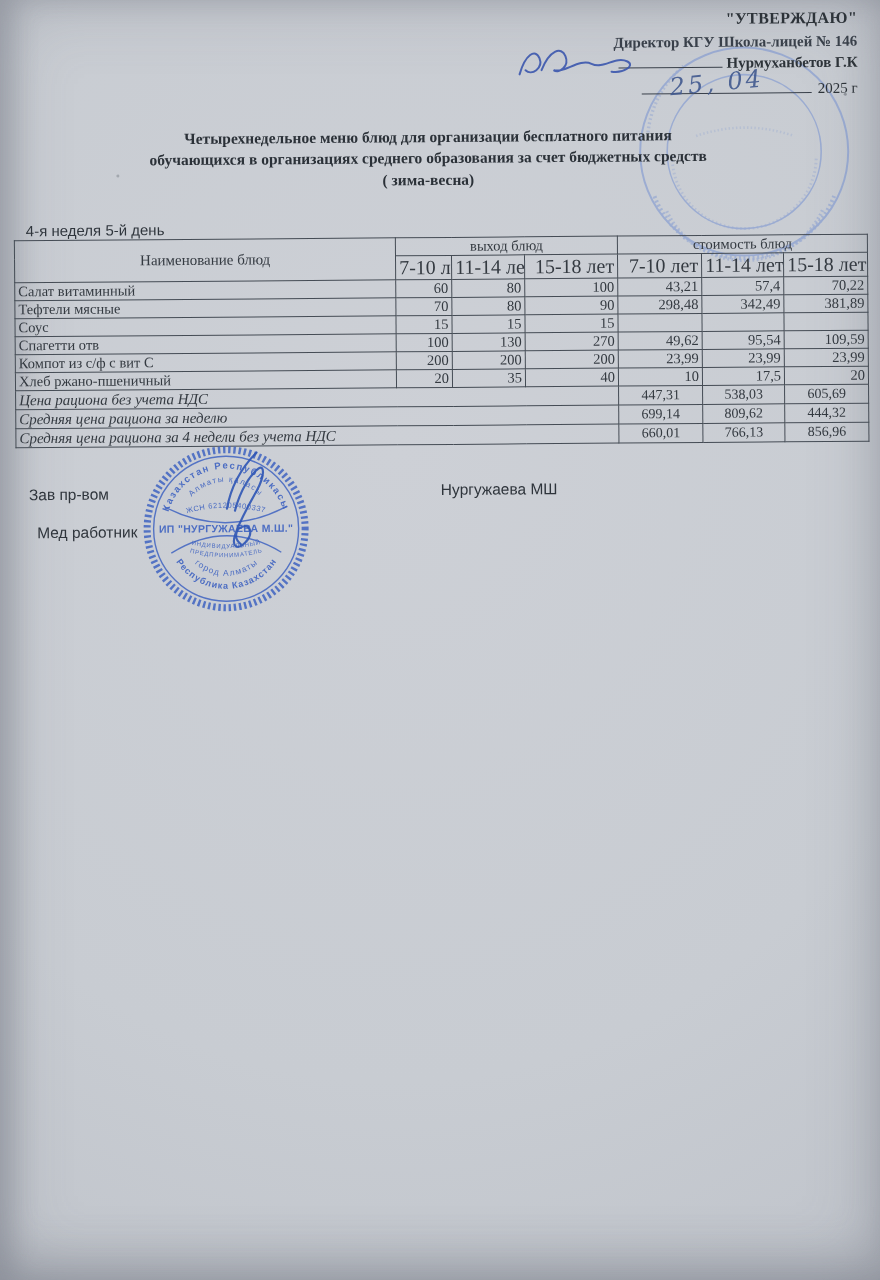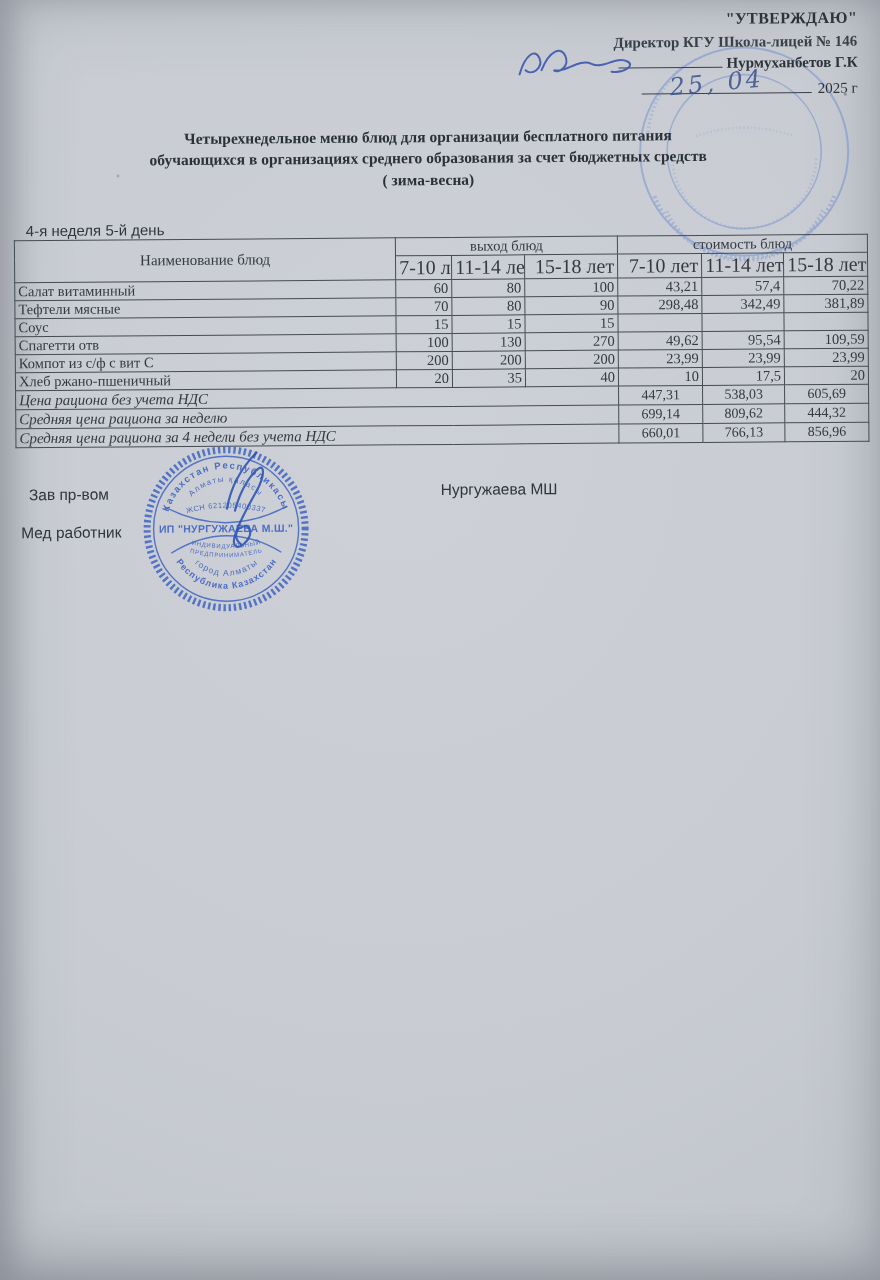--- a/index.html
+++ b/index.html
@@ -178,21 +178,21 @@
         <td class="sumlabel" colspan="4">Средняя цена рациона за 4 недели без учета НДС</td>
         <td class="sumval">660,01</td>
         <td class="sumval">766,13</td>
         <td class="sumval">856,96</td>
       </tr>
     </tbody>
       </table>
 
     <div class="sign-label" style="left:28px;top:483px;">Зав пр-вом</div>
     <div class="sign-label" style="left:392px;top:481px;margin-left:48px;">Нургужаева МШ</div>
-    <div class="sign-label" style="left:20px;top:521px;">Мед работник</div>
+    <div class="sign-label" style="left:36px;top:521px;">Мед работник</div>
 
     <svg class="stamp-svg" style="left:130px;top:437px;" width="200" height="195" viewBox="0 0 200 195">
       <defs>
         <path id="arcTop" d="M37,74.5 A60,60 0 0 1 153,74.5"></path>
         <path id="arcTopIn" d="M54.3,66.5 A47,47 0 0 1 135.7,66.5"></path>
         <path id="arcBottom" d="M37,105.5 A60,60 0 0 0 153,105.5"></path>
         <path id="arcBottomIn" d="M52.4,109.9 A47,47 0 0 0 137.6,109.9"></path>
         <path id="arcId" d="M50,76 Q95,62 140,76"></path>
         <path id="arcSub1" d="M58,105 Q95,114 132,105"></path>
         <path id="arcSub2" d="M60,114 Q95,123 130,114"></path>

